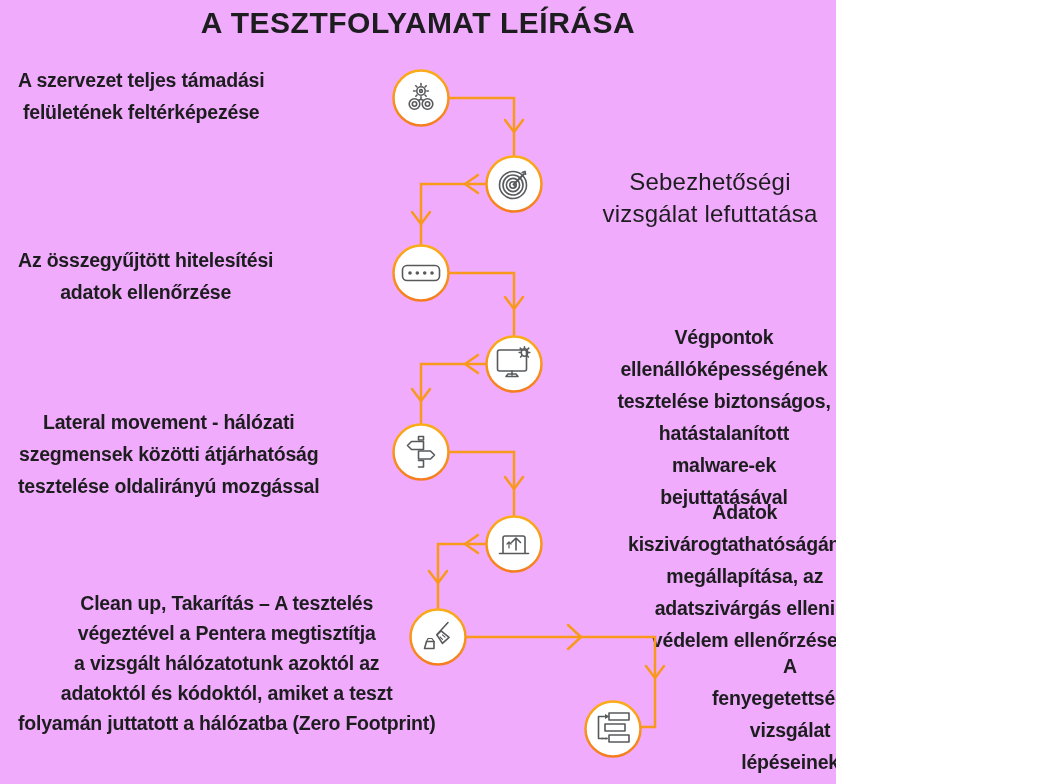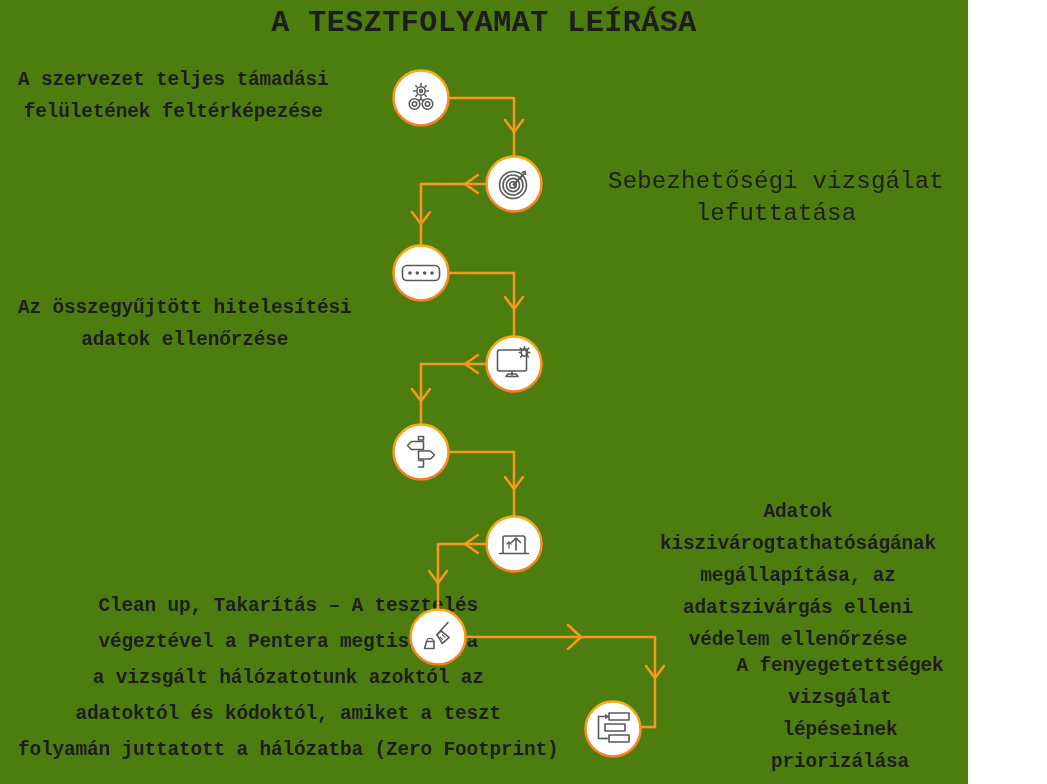--- a/index.html
+++ b/index.html
@@ -1,31 +1,31 @@
 <!DOCTYPE html>
 <html><head>
 <meta charset="utf-8">
 <style>
   html,body{margin:0;padding:0;background:#ffffff;}
   .canvas{
-    position:relative;width:968px;height:784px;background:#4d7c0f;overflow:hidden;
-    font-family:Liberation Mono, monospace;color:#1d1d1f;
+    position:relative;width:836px;height:784px;background:#f0abfc;overflow:hidden;
+    font-family:Liberation Sans, sans-serif;color:#1d1d1f;
   }
   .title{
     position:absolute;top:6px;left:0;width:100%;text-align:center;
     font-size:30px;font-weight:700;letter-spacing:0.5px;color:#1d1d1f;
   }
   .label{
     position:absolute;white-space:pre-line;font-weight:700;font-size:19.5px;
     line-height:32px;letter-spacing:-0.2px;color:#1d1d1f;text-align:center;
   }
   .label.l1{left:18px;top:64px;}
-  .label.l3{left:18px;top:244px;margin-top:48px;}
+  .label.l3{left:18px;top:244px;}
   .label.l5{left:18px;top:406px;}
-  .label.l7{left:18px;top:588px;line-height:36px;}
+  .label.l7{left:18px;top:588px;line-height:30px;}
   .label.r2{left:584px;top:166px;font-weight:400;font-size:24px;letter-spacing:0.2px;}
   .label.r4{left:612px;top:321px;}
   .label.r6{left:628px;top:496px;}
   .label.r8{left:712px;top:650px;}
   .arrows{position:absolute;left:0;top:0;z-index:1;}
   .node{position:absolute;width:60px;height:60px;z-index:2;}
   .node svg{display:block;}
   .n1{left:391px;top:68px;}
   .n2{left:484px;top:154px;}
   .n3{left:391px;top:243px;}
@@ -181,20 +181,26 @@
         <path class="ico-fill" d="M 22 15 l 4.5 2.5 l -4.5 2.5 z" stroke="none"></path>
       </g>
     </svg>
   </div>
 
   <div class="label l1">A szervezet teljes támadási
 felületének feltérképezése</div>
   <div class="label r2">Sebezhetőségi vizsgálat lefuttatása</div>
   <div class="label l3">Az összegyűjtött hitelesítési
 adatok ellenőrzése</div>
+  <div class="label r4">Végpontok ellenállóképességének
+tesztelése biztonságos, hatástalanított
+malware-ek bejuttatásával</div>
+  <div class="label l5">Lateral movement - hálózati
+szegmensek közötti átjárhatóság
+tesztelése oldalirányú mozgással</div>
   <div class="label r6">Adatok kiszivárogtathatóságának
 megállapítása, az adatszivárgás elleni
 védelem ellenőrzése</div>
   <div class="label l7">Clean up, Takarítás – A tesztelés
 végeztével a Pentera megtisztítja
 a vizsgált hálózatotunk azoktól az
 adatoktól és kódoktól, amiket a teszt
 folyamán juttatott a hálózatba (Zero Footprint)</div>
   <div class="label r8">A fenyegetettségek vizsgálat
 lépéseinek priorizálása

